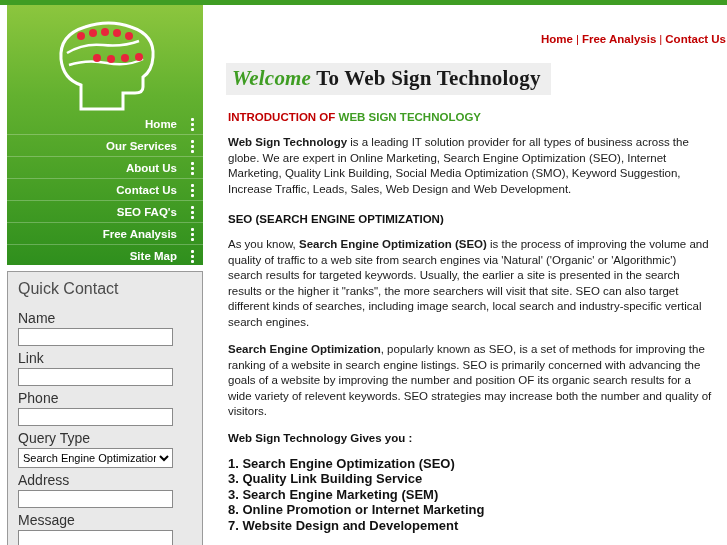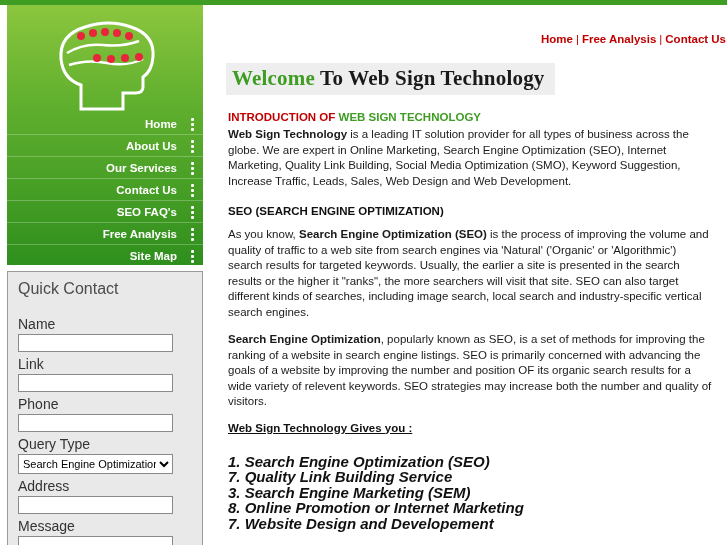--- a/index.html
+++ b/index.html
@@ -86,21 +86,21 @@
   .quick-contact {
     margin-top: 6px;
     width: 196px;
     background: #e9e9e9;
     border: 1px solid #9a9a9a;
     padding: 6px 10px 12px 10px;
   }
   .qc-title {
     font-size: 16px;
     color: #4b4b4b;
-    margin: 2px 0 18px 0;
+    margin: 2px 0 12px 0;
     font-family: "Liberation Sans", sans-serif;
   }
   .qc-label {
     font-size: 14px;
     color: #333;
     margin: 4px 0 2px 0;
   }
   .qc-input {
     width: 155px;
     height: 18px;
@@ -163,65 +163,63 @@
     margin: 18px 0 0 12px;
     background: #eeeeee;
     display: inline-block;
     padding: 3px 10px 4px 6px;
     font-family: "Liberation Serif", serif;
     font-size: 21px;
     font-weight: bold;
     color: #1a1a1a;
     letter-spacing: .2px;
   }
-  .welcome .grn { color: #3f9d23; }
+  .welcome .grn { color: #3f9d23; font-style: italic; }
 
   .content {
     padding: 16px 26px 0 14px;
   }
   .intro-head {
     font-size: 11.5px;
     font-weight: bold;
     color: #c00000;
   }
   .intro-head .g { color: #3f9d23; }
 
   .para {
     font-size: 11.5px;
     line-height: 15.5px;
     color: #1a1a1a;
-    margin: 4px 0 12px 0;
+    margin: 12px 0 12px 0;
     text-align: left;
   }
   .para b { font-weight: bold; }
 
   .sec-head {
     font-size: 11.5px;
     font-weight: bold;
     color: #111;
     margin: 16px 0 10px 0;
   }
   .gives {
     font-size: 11.5px;
     font-weight: bold;
     color: #111;
-    margin: 2px 0 20px 0;
-    text-decoration: underline;
+    margin: 2px 0 12px 0;
   }
   .svc-list {
     margin: 0;
     padding: 0;
     list-style: none;
   }
   .svc-list li {
-    font-size: 15px;
+    font-size: 13px;
     font-weight: bold;
     color: #111;
     line-height: 15.5px;
-    font-style: italic;
   }
 </style>
 </head>
 <body>
 
 <div id="page">
 
   <div class="top-rule"></div>
 
   <div class="left-col">
@@ -248,29 +246,29 @@
       <div class="menu">
         <div class="menu-item">
           <span>Home</span>
           <span class="dots">
               <i></i>
               <i></i>
               <i></i>
             </span>
         </div>
         <div class="menu-item">
+          <span>Our Services</span>
+          <span class="dots">
+              <i></i>
+              <i></i>
+              <i></i>
+            </span>
+        </div>
+        <div class="menu-item">
           <span>About Us</span>
-          <span class="dots">
-              <i></i>
-              <i></i>
-              <i></i>
-            </span>
-        </div>
-        <div class="menu-item">
-          <span>Our Services</span>
           <span class="dots">
               <i></i>
               <i></i>
               <i></i>
             </span>
         </div>
         <div class="menu-item">
           <span>Contact Us</span>
           <span class="dots">
               <i></i>
@@ -361,20 +359,20 @@
       </p>
 
       <p class="para">
         <b>Search Engine Optimization</b><span>, popularly known as SEO, is a set of methods for improving the ranking of a website in search engine listings. SEO is primarily concerned with advancing the goals of a website by improving the number and position OF its organic search results for a wide variety of relevent keywords. SEO strategies may increase both the number and quality of visitors.</span>
       </p>
 
       <div class="gives">Web Sign Technology Gives you :</div>
 
       <ul class="svc-list">
         <li>1. Search Engine Optimization (SEO)</li>
-        <li>7. Quality Link Building Service</li>
+        <li>3. Quality Link Building Service</li>
         <li>3. Search Engine Marketing (SEM)</li>
         <li>8. Online Promotion or Internet Marketing</li>
         <li>7. Website Design and Developement</li>
       </ul>
     </div>
   </div>
 </div>
 
 </body></html>

